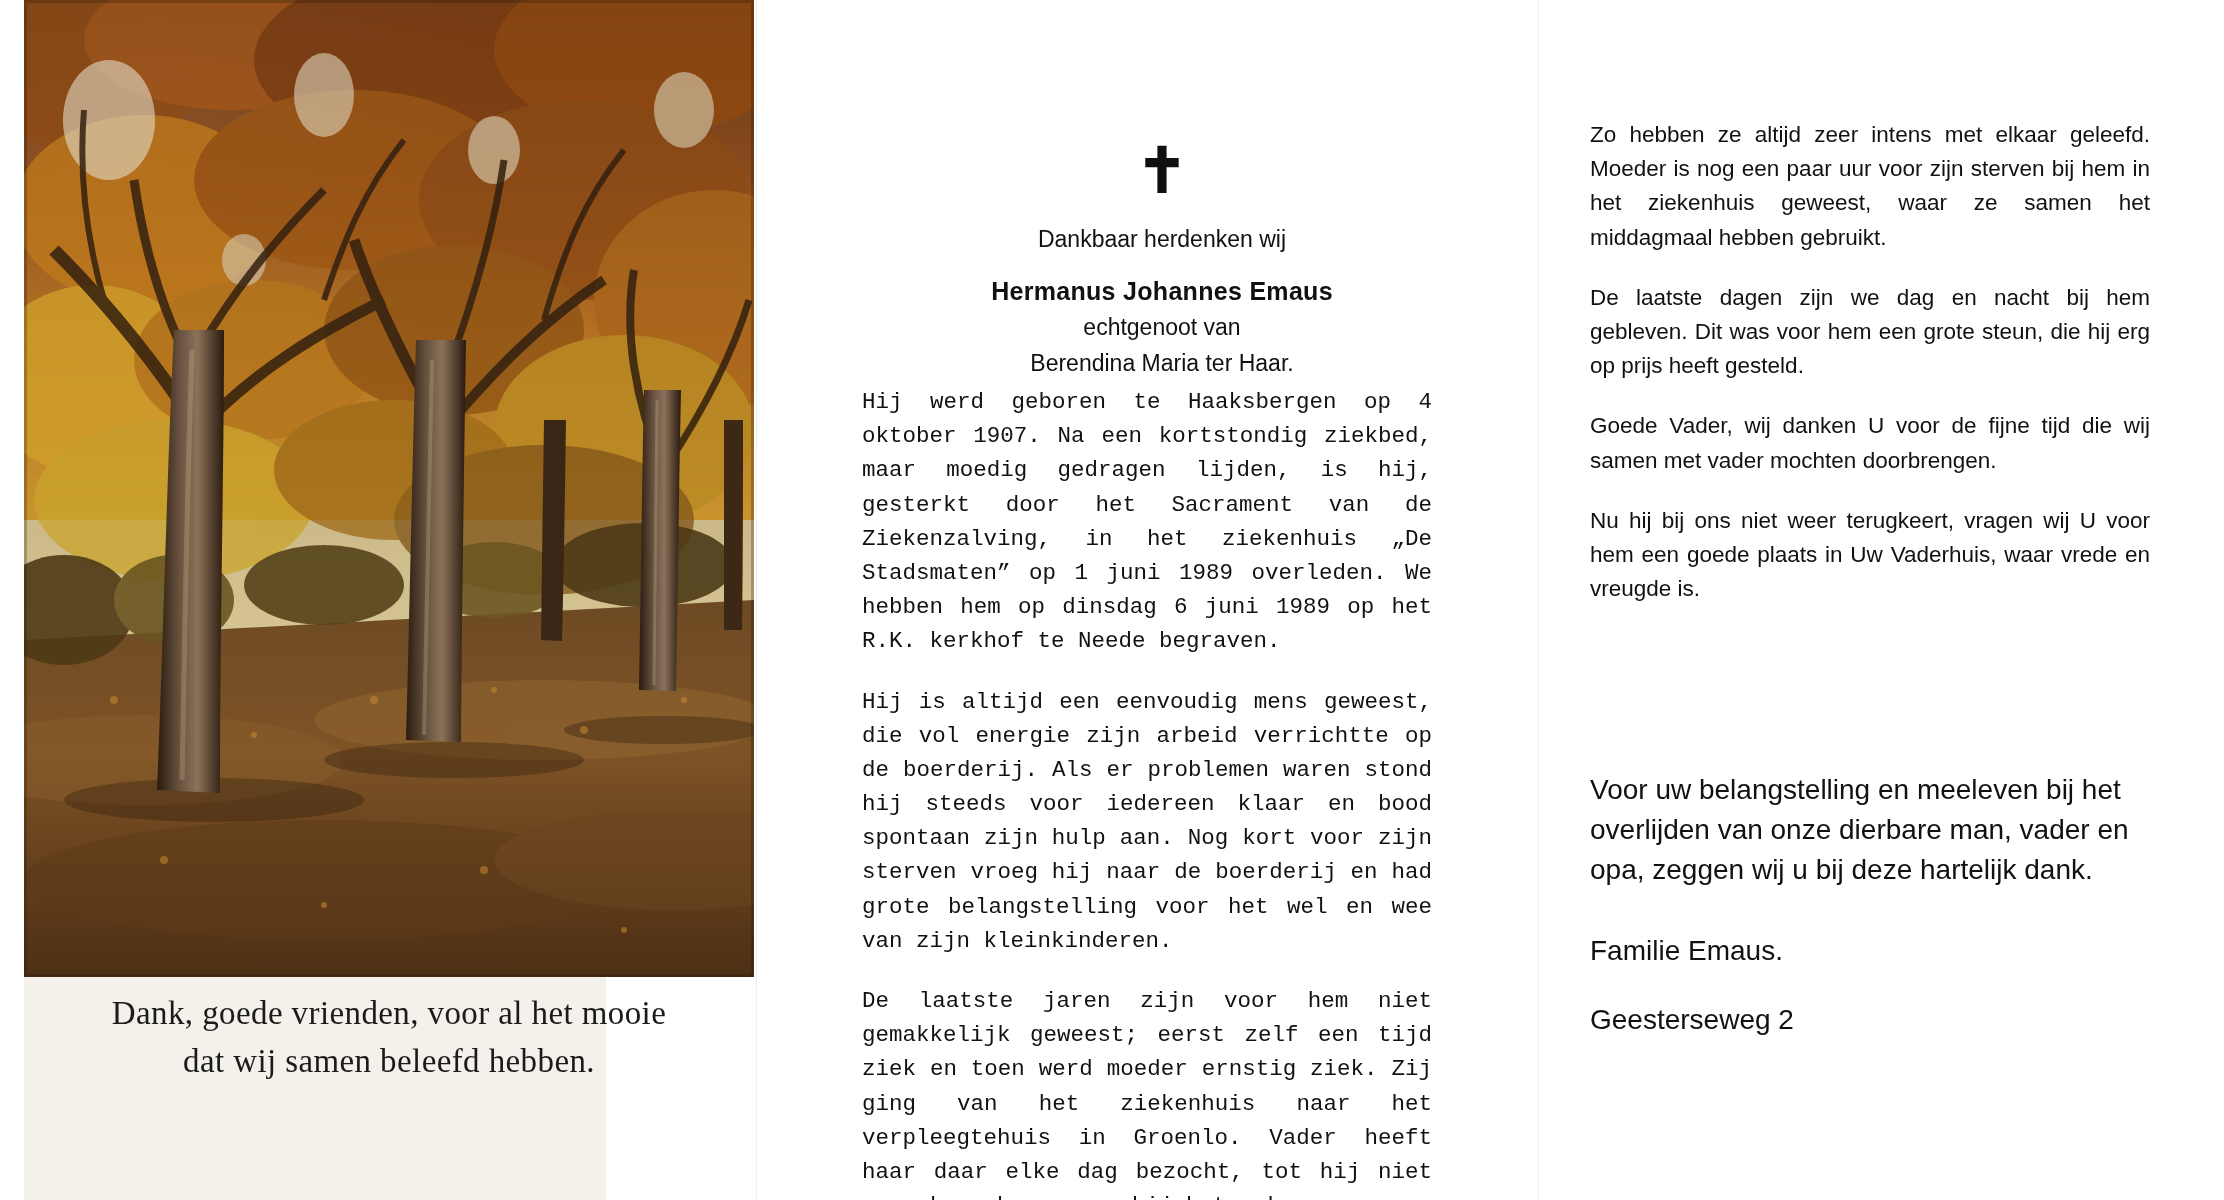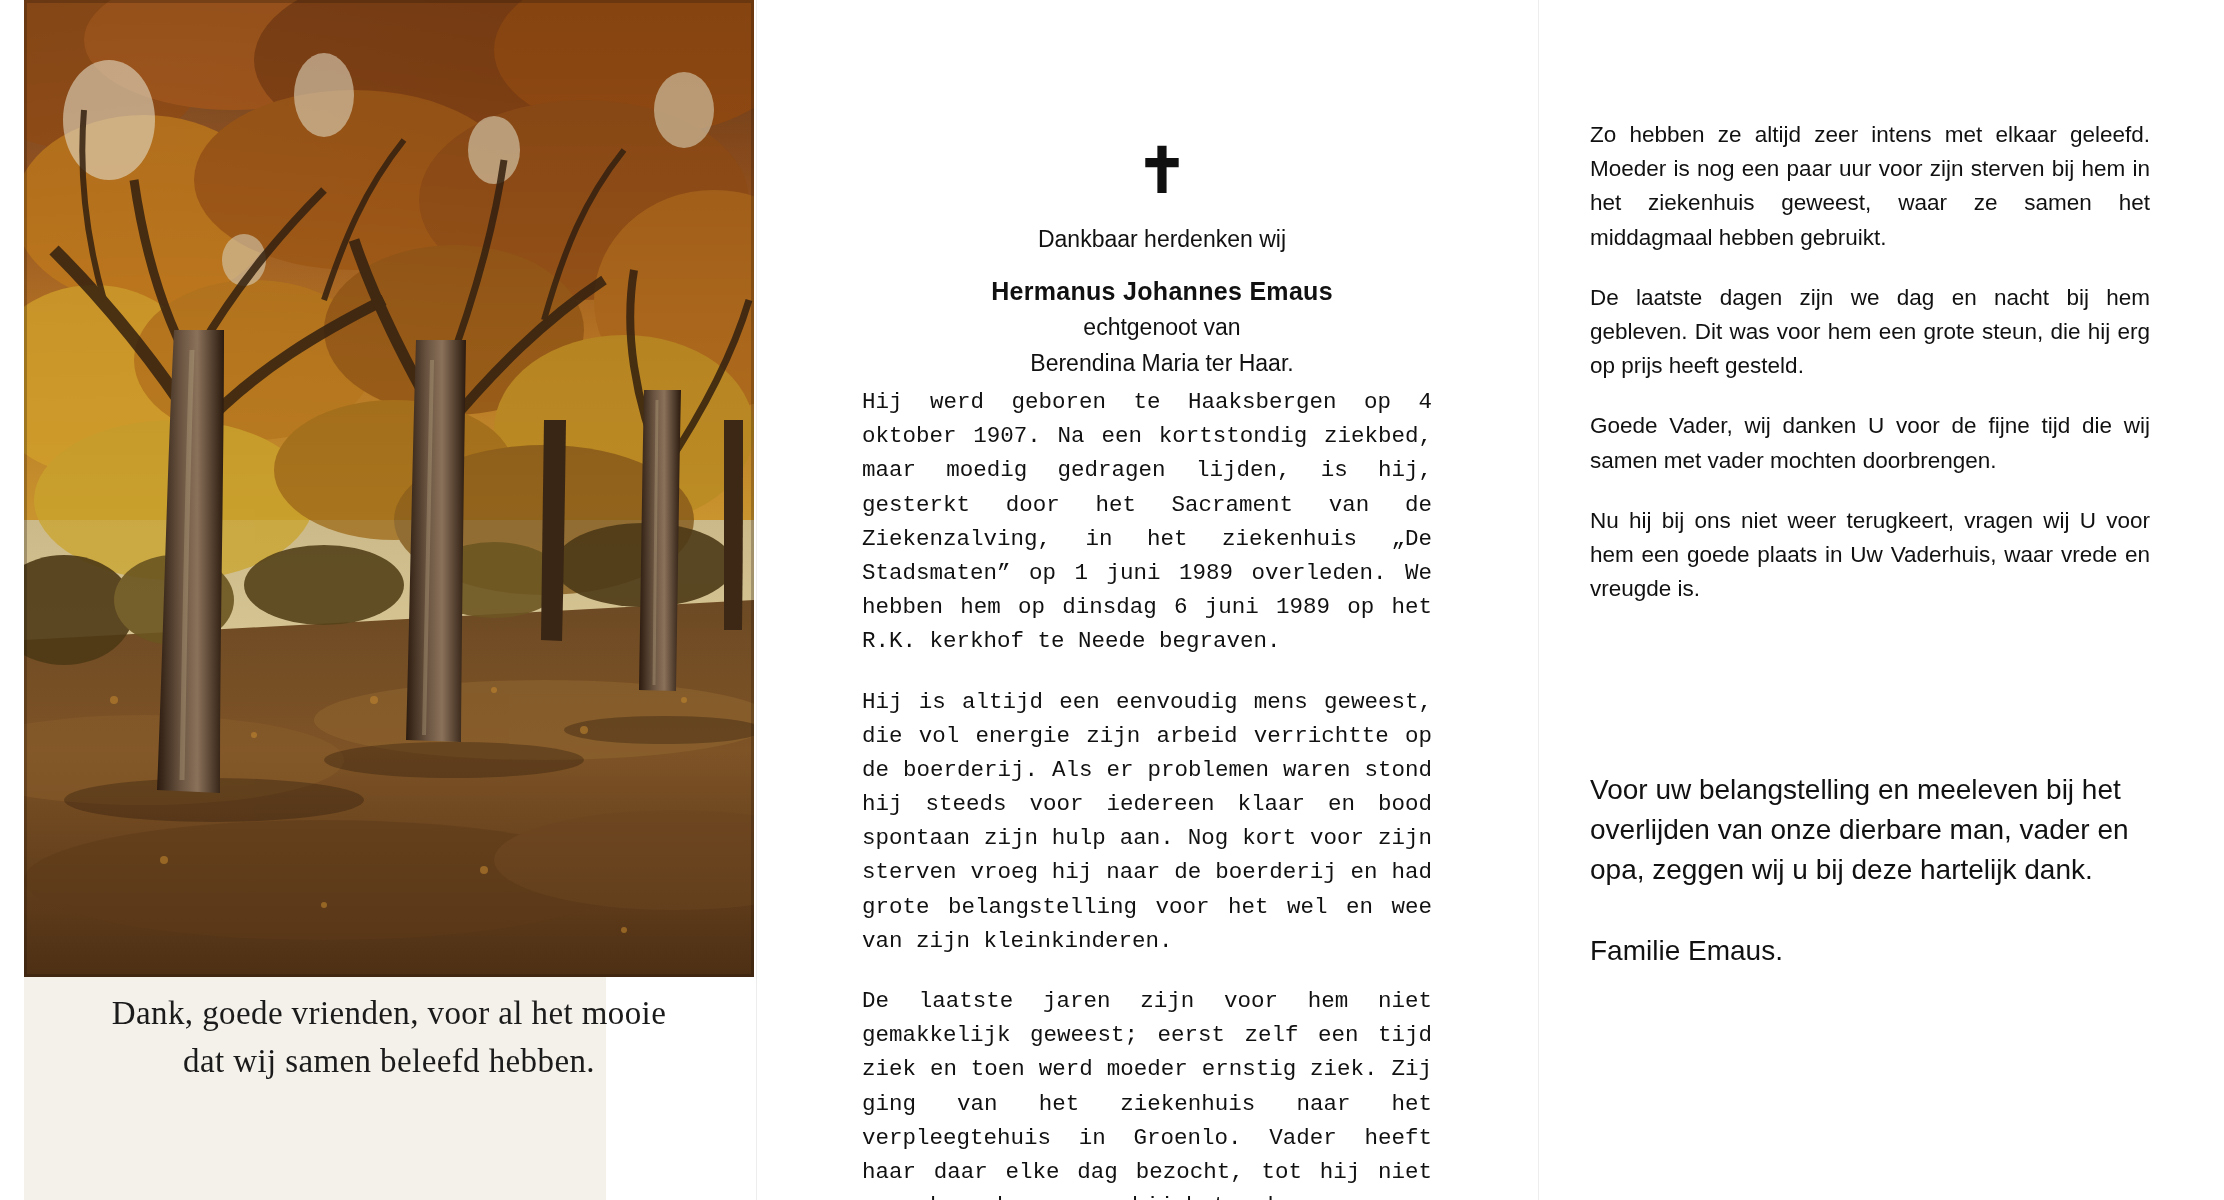--- a/index.html
+++ b/index.html
@@ -336,16 +336,17 @@
     <div class="right-top">
       <p>Zo hebben ze altijd zeer intens met elkaar geleefd. Moeder is nog een paar uur voor zijn sterven bij hem in het ziekenhuis geweest, waar ze samen het middagmaal hebben gebruikt.</p>
       <p>De laatste dagen zijn we dag en nacht bij hem gebleven. Dit was voor hem een grote steun, die hij erg op prijs heeft gesteld.</p>
       <p>Goede Vader, wij danken U voor de fijne tijd die wij samen met vader mochten doorbrengen.</p>
       <p>Nu hij bij ons niet weer terugkeert, vragen wij U voor hem een goede plaats in Uw Vaderhuis, waar vrede en vreugde is.</p>
     </div>
 
     <div class="thanks">Voor uw belangstelling en meeleven bij het overlijden van onze dierbare man, vader en opa, zeggen wij u bij deze hartelijk dank.</div>
     <div class="family">Familie Emaus.</div>
     <div class="place">
+      <span>Geesterseweg 2</span>
     </div>
   </div>
 
 </div>
 
 </body></html>

